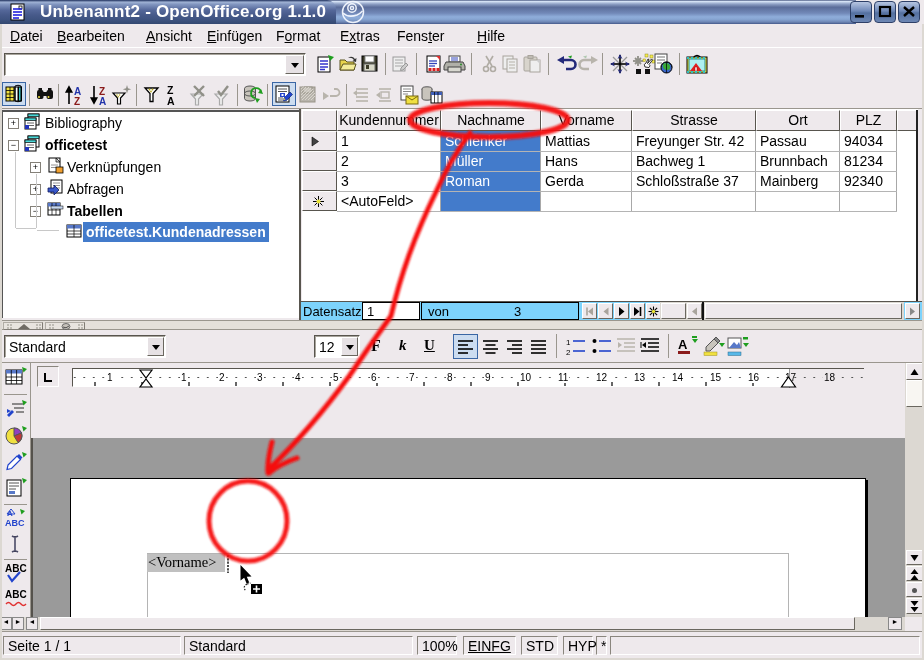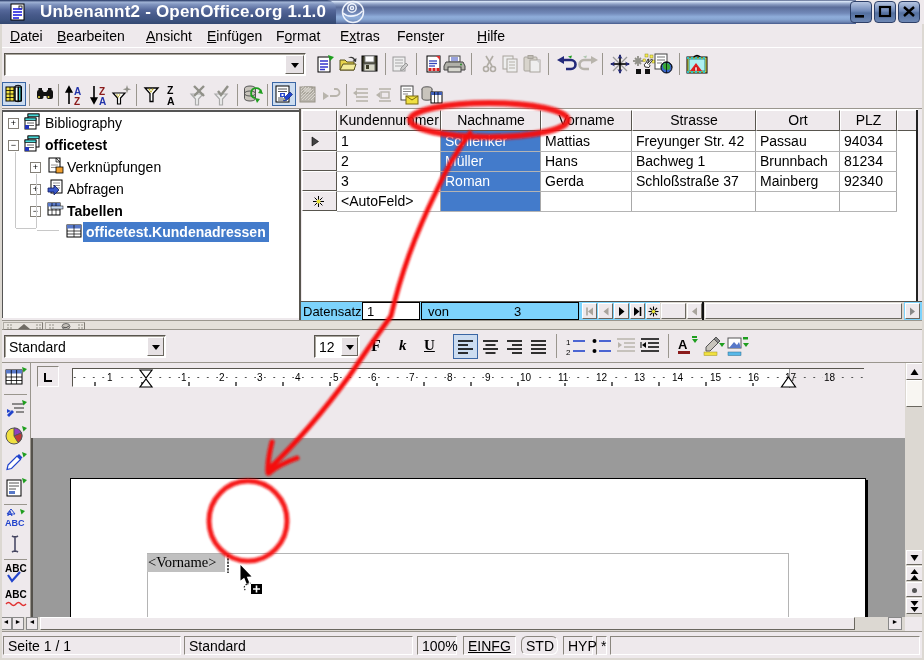--- a/index.html
+++ b/index.html
@@ -915,21 +915,21 @@
   <div class="abs" style="left:40px;top:0;width:815px;height:13px;background:#eee9ec;border-top:1px solid #fff;border-left:1px solid #fff;border-right:1px solid #6a675f;border-bottom:1px solid #6a675f;"></div>
   <div class="abs" style="left:888px;top:0;width:14px;height:13px;background:#eee9ec;border:1px solid #888;font-size:7px;text-align:center">►</div>
 </div>
 
 <div class="abs" style="left:905px;top:617px;width:19px;height:14px;background:#eee9ec;"></div>
 <div class="abs" id="statusbar">
   <div class="sfield" style="left:3px;width:178px;">Seite 1 / 1</div>
   <div class="sfield" style="left:184px;width:229px;">Standard</div>
   <div class="sfield" style="left:417px;width:40px;">100%</div>
   <div class="sfield" style="left:463px;width:53px;text-decoration:underline;">EINFG</div>
-  <div class="sfield" style="left:521px;width:37px;border-radius:6px;">STD</div>
+  <div class="sfield" style="left:521px;width:37px;">STD</div>
   <div class="sfield" style="left:563px;width:30px;">HYP</div>
   <div class="sfield" style="left:596px;width:11px;">*</div>
   <div class="sfield" style="left:610px;width:310px;"></div>
 </div>
 
 <div class="abs" style="left:299px;top:109px;width:2px;height:211px;background:#58554e;z-index:5"></div>
 <div class="abs" style="left:0;top:24px;width:2px;height:636px;background:#dcd8d2;z-index:40"></div>
 <div class="abs" style="left:922px;top:24px;width:2px;height:636px;background:#dcd8d2;z-index:40"></div>
 <div class="abs" style="left:0;top:658px;width:924px;height:2px;background:#dcd8d2;z-index:40"></div>
 <svg id="annot" viewBox="0 0 924 660">

